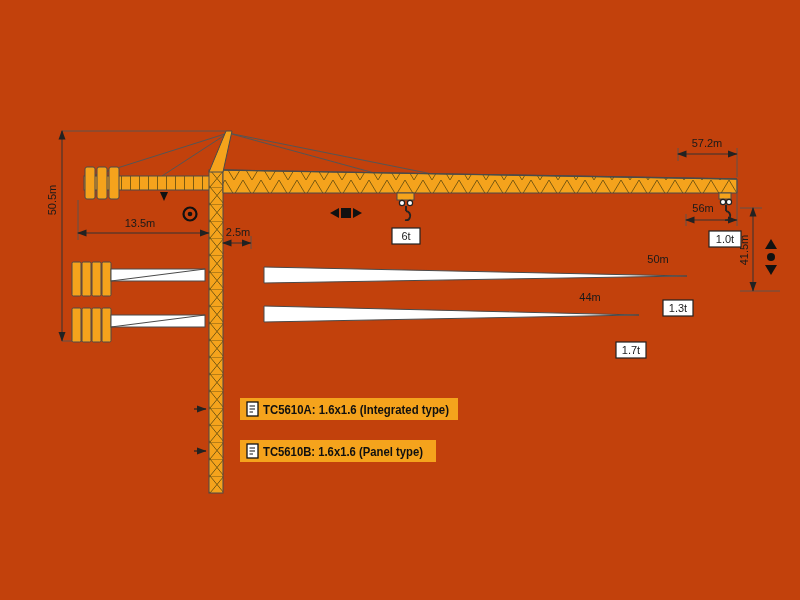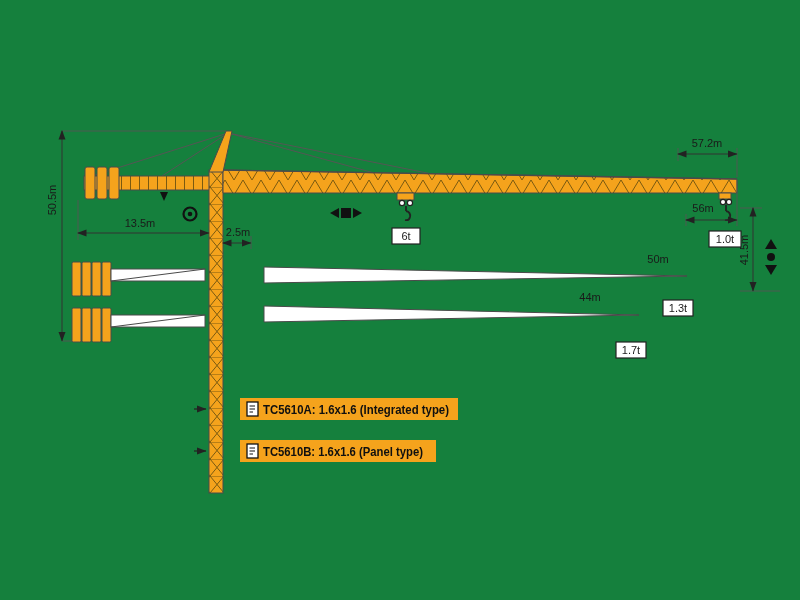--- a/index.html
+++ b/index.html
@@ -1,16 +1,16 @@
 <!DOCTYPE html>
 <html><head>
 <meta charset="utf-8">
 <style>
   html,body{margin:0;padding:0;background:#ffffff;}
-  .canvas{position:relative;width:800px;height:600px;background:#15803d;overflow:hidden;}
+  .canvas{position:relative;width:800px;height:600px;background:#c2410c;overflow:hidden;}
   text{font-family:"Liberation Sans", sans-serif;fill:#1a1a1a;}
   .dim{font-size:11px;}
   .load{font-size:11px;}
   .model-text{font-size:12px;font-weight:bold;fill:#101010;}
 </style>
 </head>
 <body>
 
 <div class="canvas">
 <svg width="800" height="600" viewBox="0 0 800 600">

